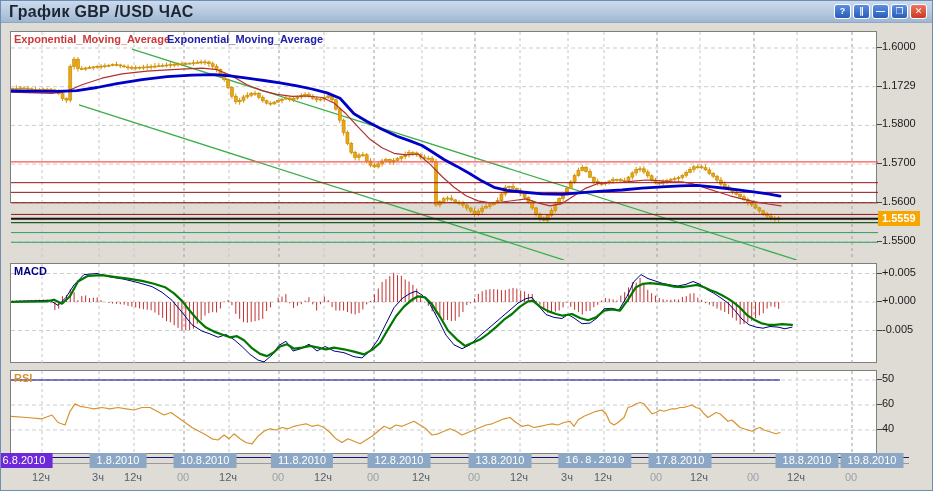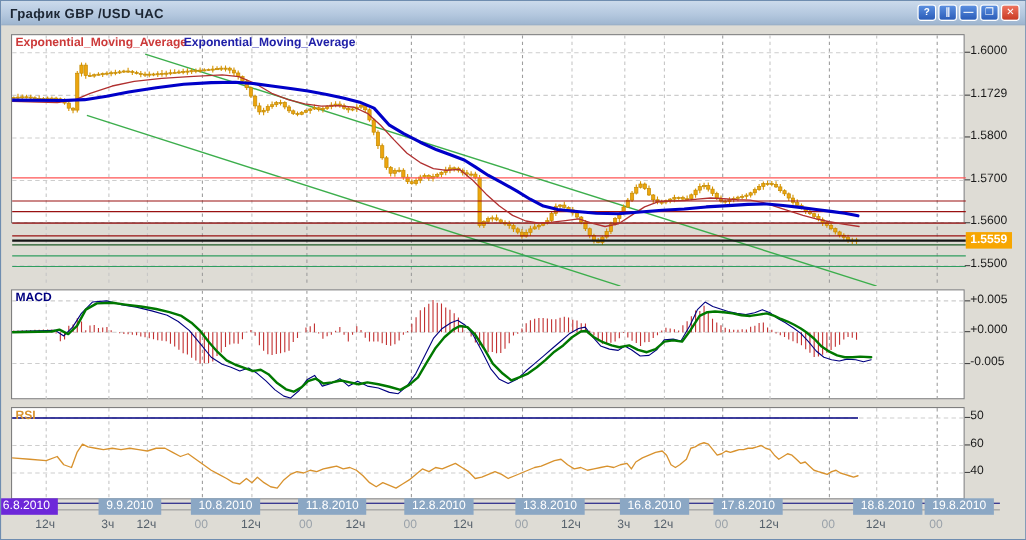--- a/index.html
+++ b/index.html
@@ -3,21 +3,21 @@
 <meta charset="utf-8">
 <style>
   html,body{margin:0;padding:0;background:#888;}
   *{box-sizing:border-box;}
   .window{position:relative;width:933px;height:491px;background:#dedcd5;
     font-family:"Liberation Sans","DejaVu Sans",sans-serif;overflow:hidden;
     border:1px solid #6f8db0;}
   .titlebar{position:absolute;left:0;top:0;width:100%;height:22px;
     background:linear-gradient(#cbdaec,#b3c7de 60%,#9fb6d0);
     border-bottom:1px solid #8ea8c6;display:flex;align-items:center;}
-  .title-text{font-size:12px;font-weight:bold;color:#1c2633;padding-left:8px;letter-spacing:.3px;}
+  .title-text{font-size:16px;font-weight:bold;color:#1c2633;padding-left:8px;letter-spacing:.3px;}
   .winbtns{position:absolute;right:5px;top:3px;display:flex;gap:2px;}
   .wbtn{width:17px;height:15px;border:1px solid #fff;border-radius:3px;
     background:linear-gradient(#5b8fe0,#2a5cb8);color:#fff;font-size:9px;font-weight:bold;
     display:flex;align-items:center;justify-content:center;cursor:pointer;line-height:1;}
   .wbtn.close{background:linear-gradient(#ef7460,#c93a22);}
   .panel{position:absolute;background:#fff;border:1px solid #7f7f7f;}
   .panel svg{position:absolute;left:0;top:0;}
   .ovl-label{position:absolute;font-size:11px;font-weight:bold;white-space:nowrap;z-index:5;}
   .axis-label{position:absolute;font-size:11px;color:#1a1a1a;white-space:nowrap;}
   .tickmark{position:absolute;width:5px;height:1px;background:#444;}
@@ -771,26 +771,26 @@
       <div class="axis-label" style="left: 881px; top: 396px;">60</div>
       <div class="tickmark" style="left: 876px; top: 403px;"></div>
       <div class="axis-label" style="left: 881px; top: 421px;">40</div>
       <div class="tickmark" style="left: 876px; top: 428px;"></div>
     </div>
 
   <div id="x-axis">
     <div class="hline" style="left:9px;top:456px;width:899px;background:#151580;z-index:1;"></div>
     <div class="hline" style="left:9px;top:462px;width:899px;background:#9a9a9a;z-index:1;"></div>
   <div class="date-badge" style="left: 23px; top: 452px; background: #6d28d9;">6.8.2010</div>
-      <div class="date-badge" style="left: 117px; top: 452px; background: rgb(139, 167, 196);">9.9.2010</div>
+      <div class="date-badge" style="left: 117px; top: 452px; background: rgb(139, 167, 196);">1.8.2010</div>
       <div class="date-badge" style="left: 204px; top: 452px; background: rgb(139, 167, 196);">10.8.2010</div>
       <div class="date-badge" style="left: 301px; top: 452px; background: rgb(139, 167, 196);">11.8.2010</div>
       <div class="date-badge" style="left: 398px; top: 452px; background: rgb(139, 167, 196);">12.8.2010</div>
       <div class="date-badge" style="left: 499px; top: 452px; background: rgb(139, 167, 196);">13.8.2010</div>
-      <div class="date-badge" style="left: 594px; top: 452px; background: rgb(139, 167, 196);">16.8.2010</div>
+      <div class="date-badge" style="left: 594px; top: 452px; background: rgb(139, 167, 196); font-family: Liberation Mono, monospace;">16.8.2010</div>
       <div class="date-badge" style="left: 679px; top: 452px; background: rgb(139, 167, 196);">17.8.2010</div>
       <div class="date-badge" style="left: 774px; top: 452px; background: rgb(139, 167, 196); margin-left: 32px;">18.8.2010</div>
       <div class="date-badge" style="left: 871px; top: 452px; background: rgb(139, 167, 196);">19.8.2010</div>
       <div class="time-label" style="left: 40px; top: 470px; color: rgb(85, 96, 107);">12ч</div>
       <div class="time-label" style="left: 97px; top: 470px; color: rgb(85, 96, 107);">3ч</div>
       <div class="time-label" style="left: 132px; top: 470px; color: rgb(85, 96, 107);">12ч</div>
       <div class="time-label" style="left: 182px; top: 470px; color: rgb(154, 162, 170);">00</div>
       <div class="time-label" style="left: 227px; top: 470px; color: rgb(85, 96, 107);">12ч</div>
       <div class="time-label" style="left: 277px; top: 470px; color: rgb(154, 162, 170);">00</div>
       <div class="time-label" style="left: 322px; top: 470px; color: rgb(85, 96, 107);">12ч</div>

